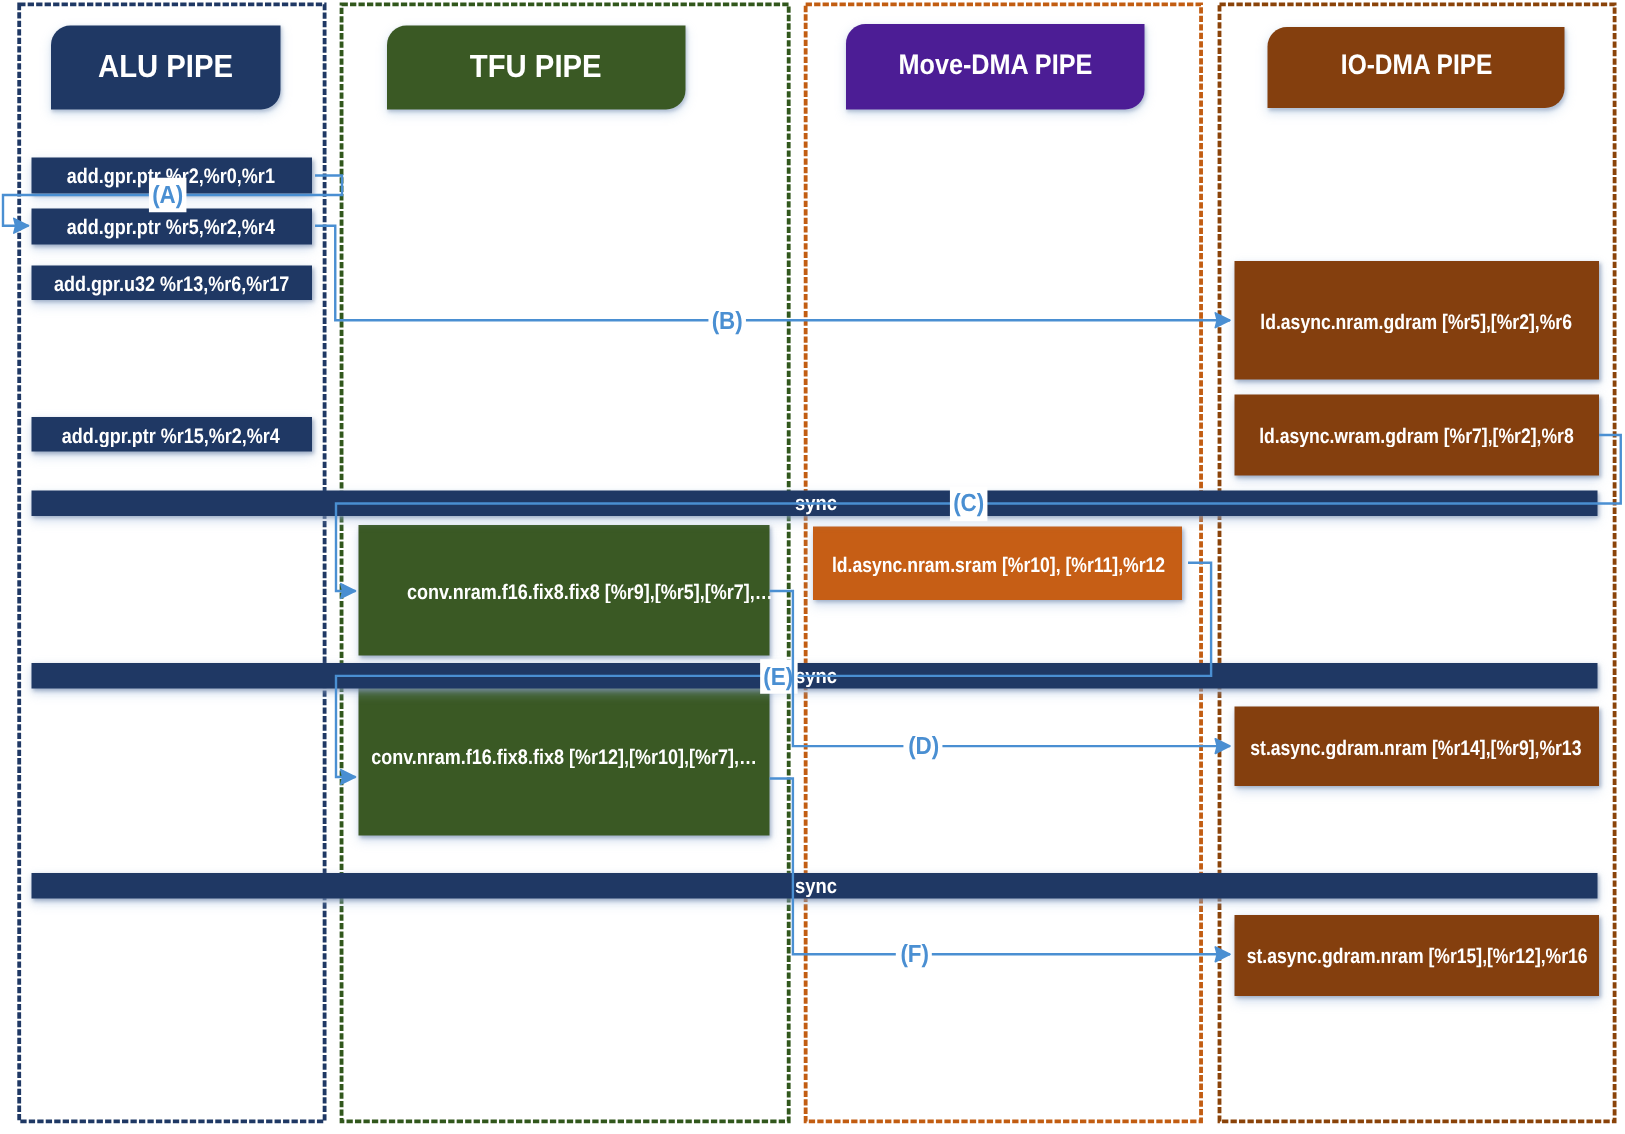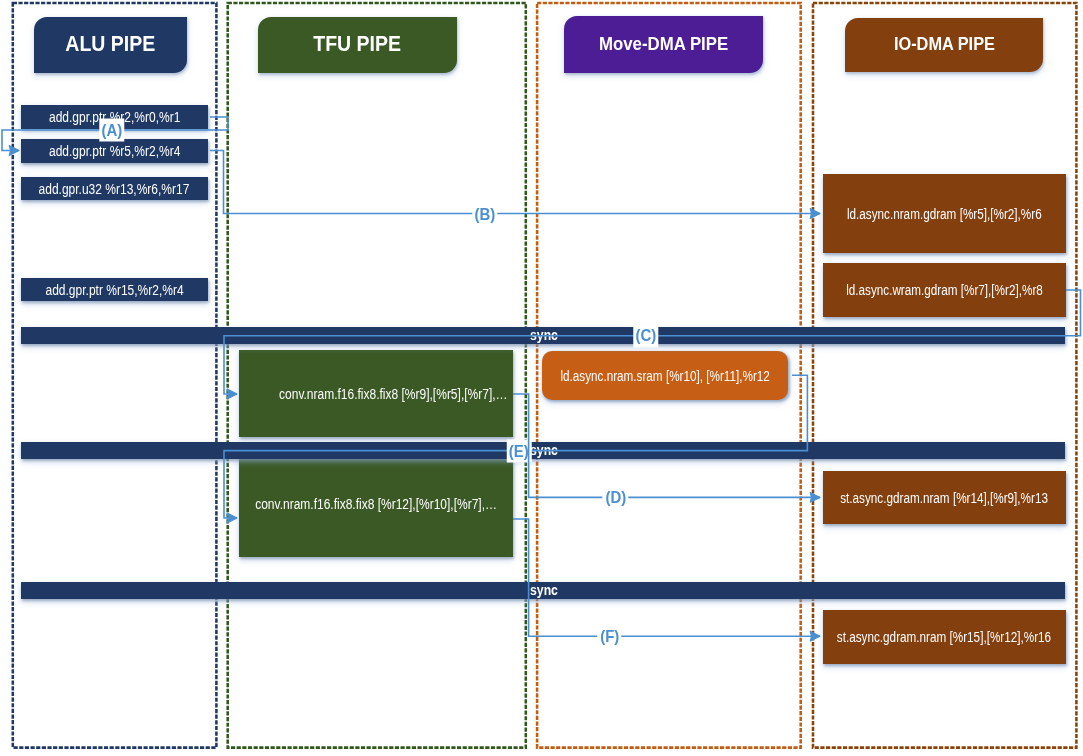--- a/index.html
+++ b/index.html
@@ -14,21 +14,21 @@
        border-radius:13px 0 13px 0;
        box-shadow:1px 1.4px 2.4px rgba(130,148,178,.48), 0 3px 7px rgba(155,185,222,.42);}
   .hdr > span{display:inline-block;white-space:nowrap;}
   .hdr.blue  {background:#1F3864;}
   .hdr.green {background:#3A5924;}
   .hdr.orange{background:#4c1d95;}
   .hdr.brown {background:#843F0E;}
 
   .op{position:absolute;box-sizing:border-box;display:flex;
       align-items:center;justify-content:center;text-align:center;
-      color:#fff;font-weight:normal;font-size:14px;line-height:1.1;
+      color:#fff;font-weight:bold;font-size:14px;line-height:1.1;
       box-shadow:1.2px 1.6px 2.6px rgba(120,138,170,.62), 0 3px 7px rgba(150,180,220,.45);}
   .op > span{display:inline-block;white-space:nowrap;transform:scaleX(.857);
              position:relative;top:1px;}
   .op.blue  {background:#1F3864;}
   .op.green {background:#3A5924;}
   .op.orange{background:#C65E15;}
   .op.brown {background:#843F0E;}
   .op.orange > span,.op.brown > span{transform:scaleX(.837);}
 
   .sync{position:absolute;box-sizing:border-box;background:#1F3864;
@@ -87,21 +87,21 @@
       <span>add.gpr.ptr %r15,%r2,%r4</span>
     </div>
 
   <div class="op green" style="left:239.4px;top:350.2px;width:273.5px;height:87.2px;padding-left:35px;">
       <span>conv.nram.f16.fix8.fix8 [%r9],[%r5],[%r7],…</span>
     </div>
   <div class="op green" style="left:239.4px;top:450px;width:273.5px;height:107.1px;">
       <span>conv.nram.f16.fix8.fix8 [%r12],[%r10],[%r7],…</span>
     </div>
 
-  <div class="op orange" style="left:542px;top:350.7px;width:246.4px;height:49.2px;border-radius:10px;">
+  <div class="op orange" style="left:542px;top:350.7px;width:246.4px;height:49.2px;">
       <span>ld.async.nram.sram [%r10], [%r11],%r12</span>
     </div>
 
   <div class="op brown" style="left:822.8px;top:174.1px;width:243.1px;height:79.4px;">
       <span>ld.async.nram.gdram [%r5],[%r2],%r6</span>
     </div>
   <div class="op brown" style="left:822.8px;top:262.9px;width:243.1px;height:53.8px;">
       <span>ld.async.wram.gdram [%r7],[%r2],%r8</span>
     </div>
   <div class="op brown" style="left:822.8px;top:470.5px;width:243.1px;height:53.8px;">

